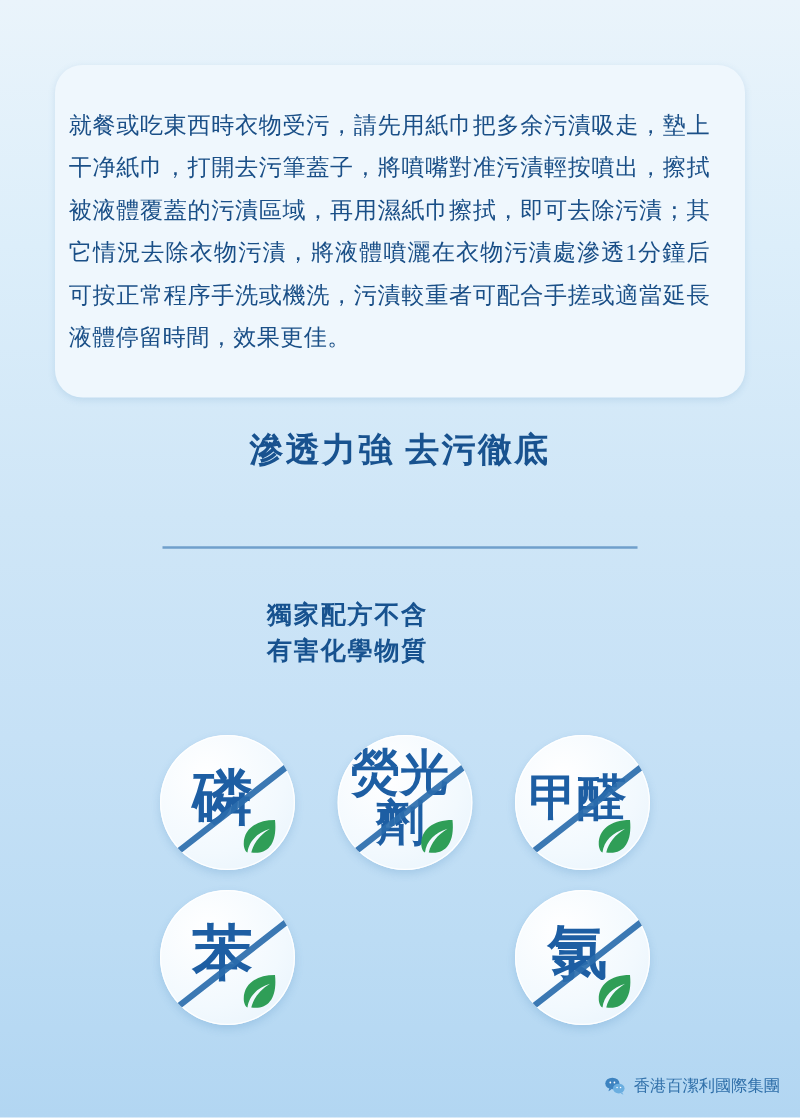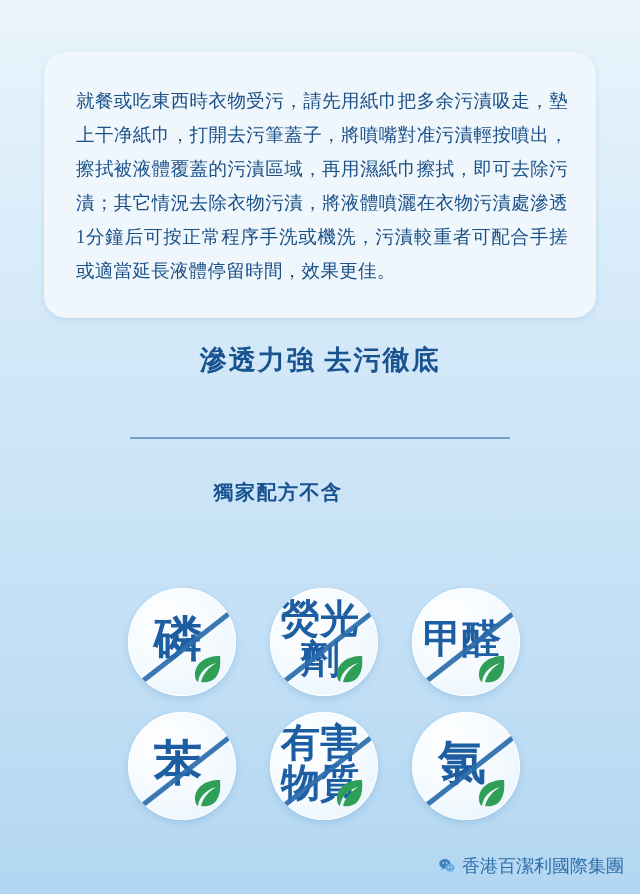--- a/index.html
+++ b/index.html
@@ -22,21 +22,21 @@
     box-sizing: border-box;
   }
 
   
   .card {
     position: absolute;
     left: 44px;
     top: 52px;
     width: 552px;
     box-sizing: border-box;
-    padding: 32px 28px 30px 32px;
+    padding: 32px 28px 30px 11px;
     background: #eff7fd;
     border-radius: 22px;
     box-shadow: 0 2px 6px rgba(80,140,190,0.18);
   }
   .card p {
     margin: 0;
     font-family: "Liberation Serif", serif;
     font-size: 18.5px;
     line-height: 34px;
     color: #1a4f87;
@@ -154,41 +154,42 @@
     display: flex;
     align-items: center;
     gap: 6px;
   }
   .wechat-icon {
     width: 18px;
     height: 18px;
     display: inline-block;
   }
   .footer-text {
-    font-size: 18px;
+    font-size: 13px;
     color: #2f6fa9;
     font-family: "Liberation Sans", sans-serif;
   }
 </style>
 </head>
 <body>
 
 <div class="page">
 
   <div class="card">
     <p>就餐或吃東西時衣物受污，請先用紙巾把多余污漬吸走，墊上干净紙巾，打開去污筆蓋子，將噴嘴對准污漬輕按噴出，擦拭被液體覆蓋的污漬區域，再用濕紙巾擦拭，即可去除污漬；其它情況去除衣物污漬，將液體噴灑在衣物污漬處滲透1分鐘后可按正常程序手洗或機洗，污漬較重者可配合手搓或適當延長液體停留時間，效果更佳。</p>
   </div>
 
   <div class="slogan">
     <div class="line">滲透力強  去污徹底</div>
   </div>
   <div class="divider"></div>
 
   <div class="subhead">
     <div class="line">獨家配方不含</div>
+    <div class="line">有害化學物質</div>
   </div>
 
   <div class="badges">
     <div class="badge-row">
       <div class="badge">
         <span class="txt one-char">磷</span>
         <span class="slash"></span>
         <svg class="leaf" viewBox="0 0 34 34">
           <path d="M30 4C14 4 5 12 5 23c0 3 1 6 3 7 1-9 8-16 18-19-8 5-13 11-15 19 13 2 21-7 19-26z" fill="#2f9e57"></path>
         </svg>
@@ -205,28 +206,20 @@
         <span class="txt two-line" style="white-space:pre-line">甲醛</span>
         <span class="slash"></span>
         <svg class="leaf" viewBox="0 0 34 34">
           <path d="M30 4C14 4 5 12 5 23c0 3 1 6 3 7 1-9 8-16 18-19-8 5-13 11-15 19 13 2 21-7 19-26z" fill="#2f9e57"></path>
         </svg>
       </div>
     </div>
     <div class="badge-row">
       <div class="badge">
         <span class="txt one-char">苯</span>
-        <span class="slash"></span>
-        <svg class="leaf" viewBox="0 0 34 34">
-          <path d="M30 4C14 4 5 12 5 23c0 3 1 6 3 7 1-9 8-16 18-19-8 5-13 11-15 19 13 2 21-7 19-26z" fill="#2f9e57"></path>
-        </svg>
-      </div>
-      <div class="badge">
-        <span class="txt two-line" style="white-space:pre-line">有害
-物質</span>
         <span class="slash"></span>
         <svg class="leaf" viewBox="0 0 34 34">
           <path d="M30 4C14 4 5 12 5 23c0 3 1 6 3 7 1-9 8-16 18-19-8 5-13 11-15 19 13 2 21-7 19-26z" fill="#2f9e57"></path>
         </svg>
       </div>
       <div class="badge">
         <span class="txt one-char">氯</span>
         <span class="slash"></span>
         <svg class="leaf" viewBox="0 0 34 34">
           <path d="M30 4C14 4 5 12 5 23c0 3 1 6 3 7 1-9 8-16 18-19-8 5-13 11-15 19 13 2 21-7 19-26z" fill="#2f9e57"></path>

